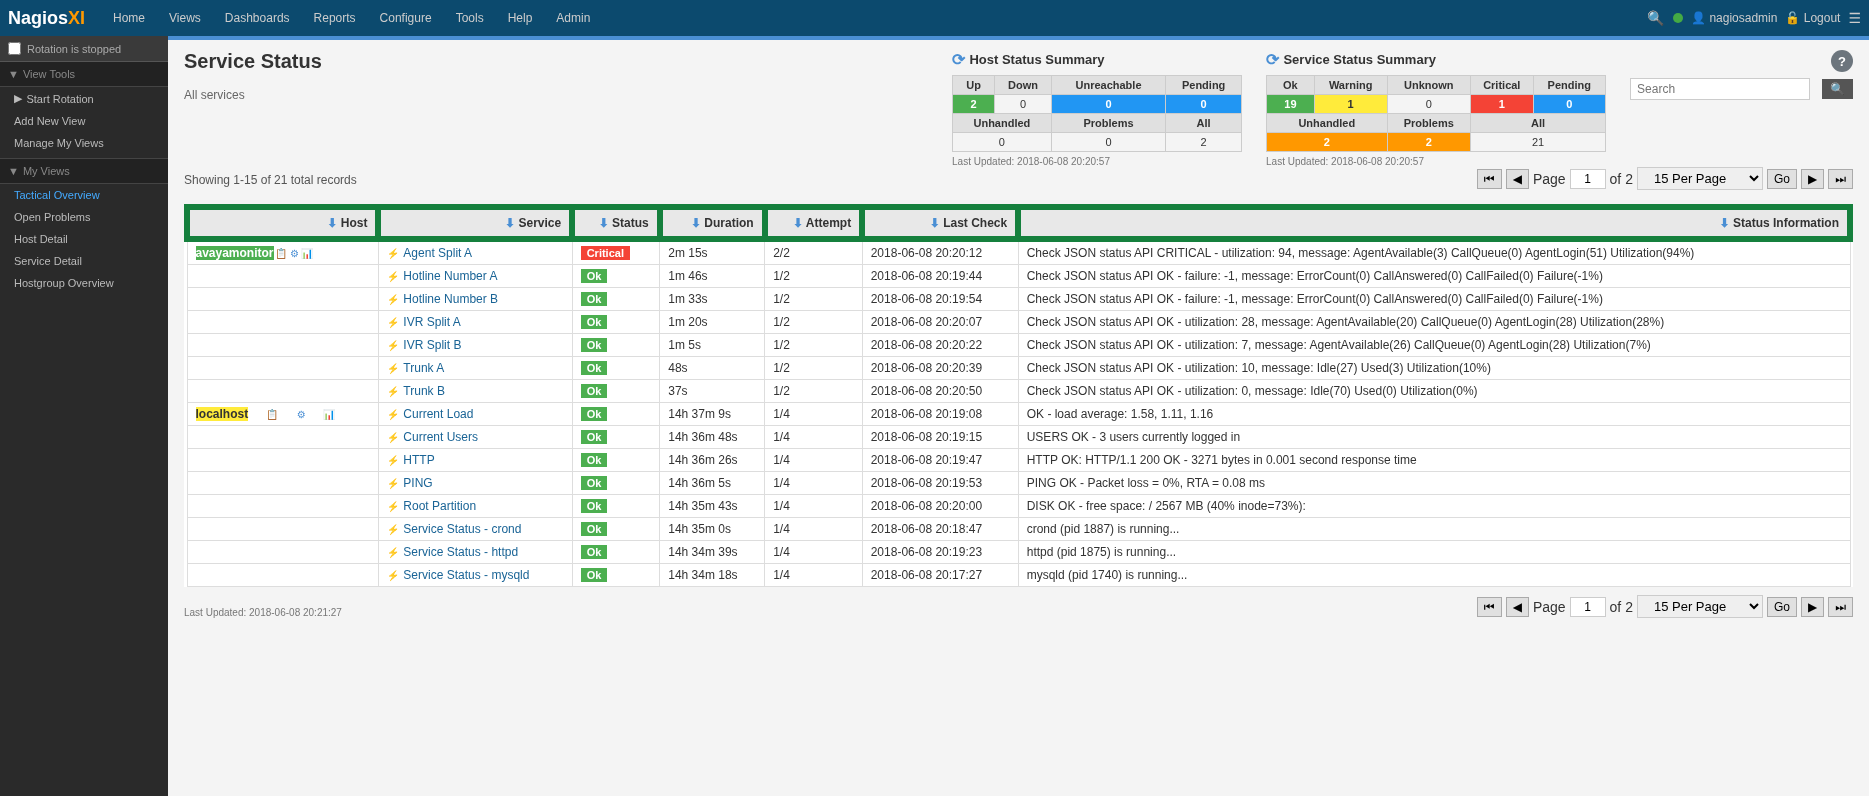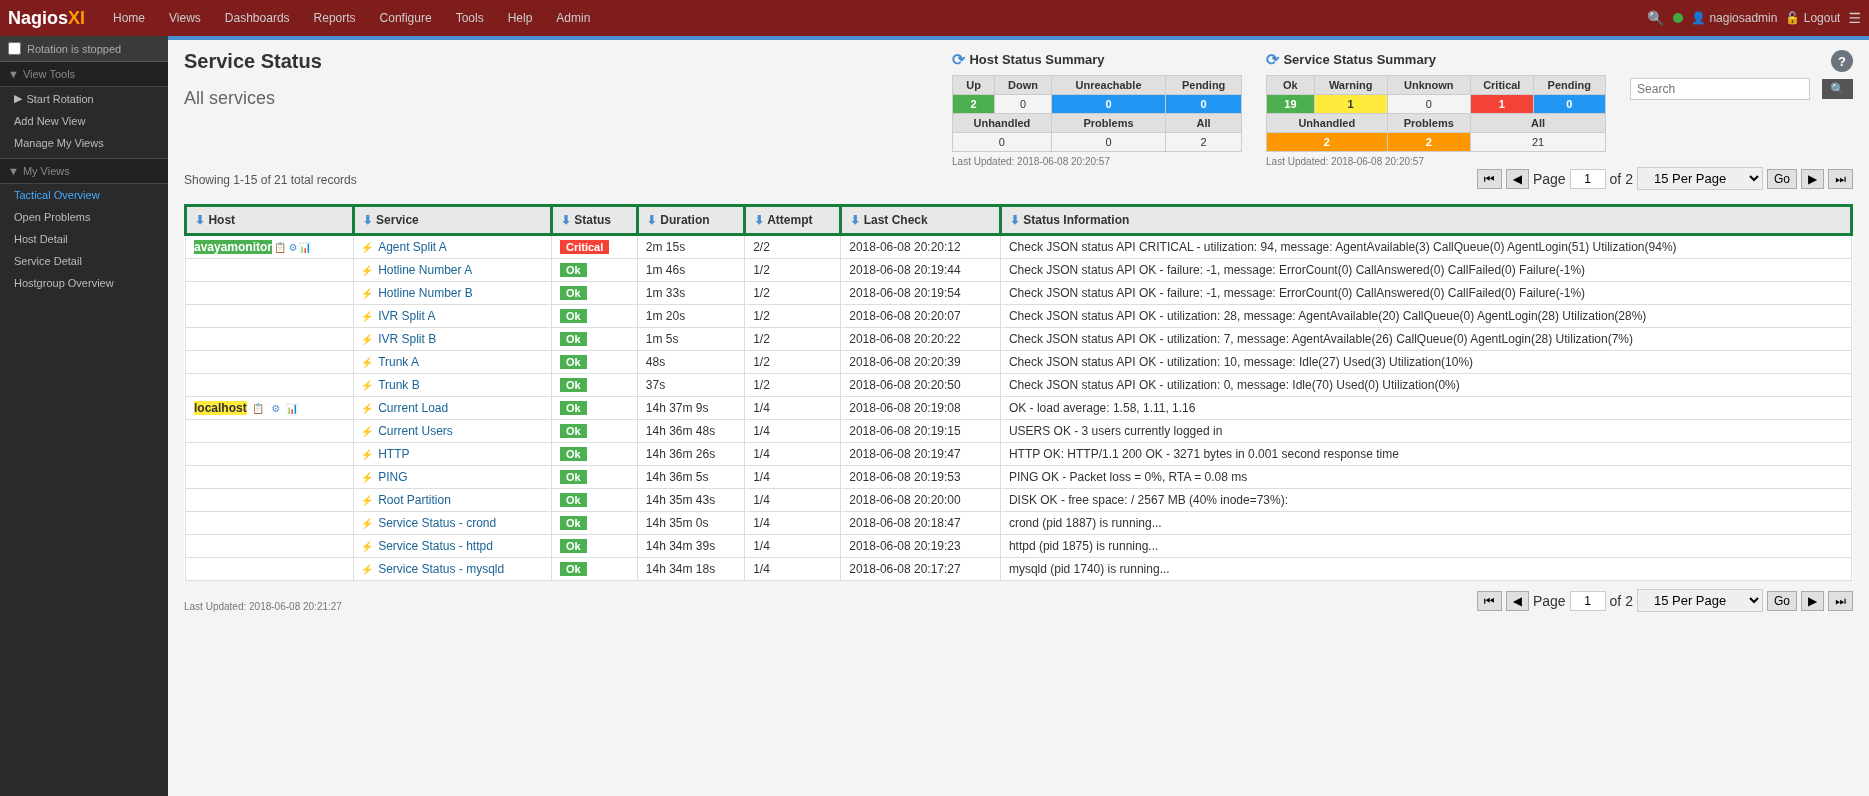--- a/index.html
+++ b/index.html
@@ -1,20 +1,20 @@
 <!DOCTYPE html>
 <html><head>
   <meta charset="utf-8">
   <style>
     * { box-sizing: border-box; margin: 0; padding: 0; }
     body { font-family: Arial, sans-serif; font-size: 12px; background: #f4f4f4; color: #333; }
 
     
     .topnav {
-      background: #7f1d1d;
+      background: #0c4a6e;
       display: flex;
       align-items: center;
       height: 36px;
       padding: 4px 8px;
     }
     .topnav .logo {
       display: flex;
       align-items: center;
       margin-right: 16px;
     }
@@ -144,21 +144,21 @@
       padding: 10px 16px;
     }
 
     .page-title {
       font-size: 20px;
       font-weight: bold;
       color: #333;
       margin-bottom: 4px;
     }
     .page-subtitle {
-      font-size: 18px;
+      font-size: 12px;
       color: #666;
       margin-bottom: 12px;
       margin-top: 15px;
     }
     .summary-title {
       font-size: 13px;
       font-weight: bold;
       color: #333;
       margin-bottom: 6px;
       display: flex;
@@ -257,23 +257,23 @@
 
     
     .data-table {
       width: 100%;
       border-collapse: collapse;
       background: #fff;
       font-size: 12px;
     }
     .data-table th {
       background: #e8e8e8;
-      border: 3px solid #15803d;
+      border: 6px solid #15803d;
       padding: 6px 8px;
-      text-align: left;
+      text-align: right;
       cursor: pointer;
       white-space: nowrap;
     }
     .data-table td {
       border: 1px solid #ddd;
       padding: 4px 8px;
       vertical-align: middle;
     }
     .status-ok {
       background: #4caf50;
@@ -642,21 +642,21 @@
                 </div>
               </td>
               <td><span class="status-ok">Ok</span></td>
               <td>37s</td>
               <td>1/2</td>
               <td>2018-06-08 20:20:50</td>
               <td>Check JSON status API OK - utilization: 0, message: Idle(70) Used(0) Utilization(0%)</td>
             </tr>
             <tr>
               <td>
-                <div style="display: flex; align-items: center; gap: 6px;">
+                <div style="display: flex; align-items: center; gap: 18px;">
                   <a class="host-link host-cell-yellow" href="#">localhost</a>
                   <span style="font-size: 10px; color: rgb(74, 143, 212); cursor: pointer;">📋</span>
                   <span style="font-size: 10px; color: rgb(74, 143, 212); cursor: pointer;">⚙</span>
                   <span style="font-size: 10px; color: rgb(74, 143, 212); cursor: pointer;">📊</span>
                 </div>
               </td>
               <td>
                 <div style="display: flex; align-items: center; gap: 4px;">
                   <span style="font-size: 10px; color: rgb(74, 143, 212); cursor: pointer;">⚡</span>
                   <a class="service-link" href="#">Current Load</a>

